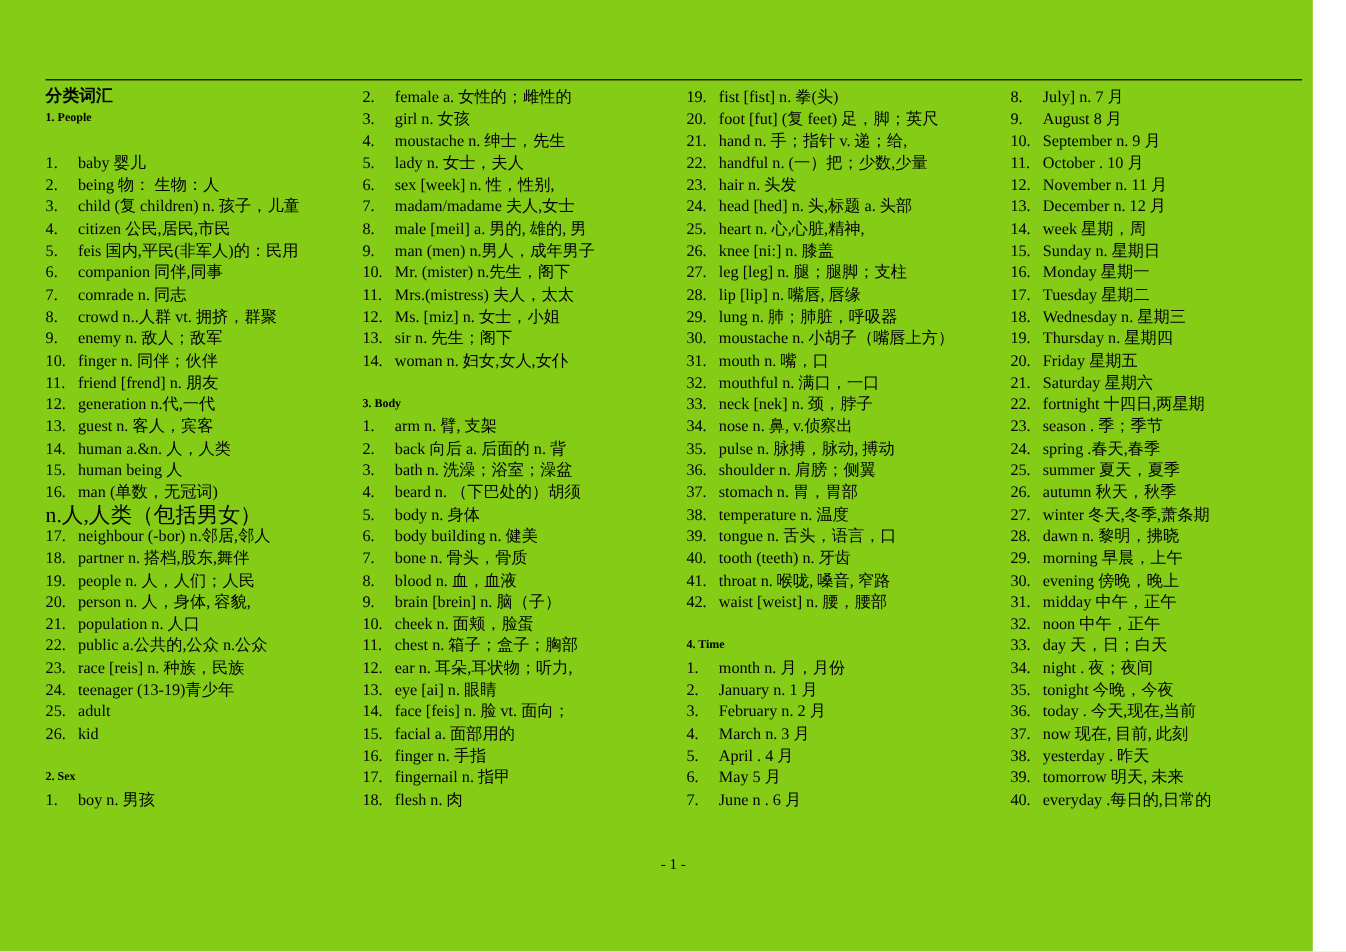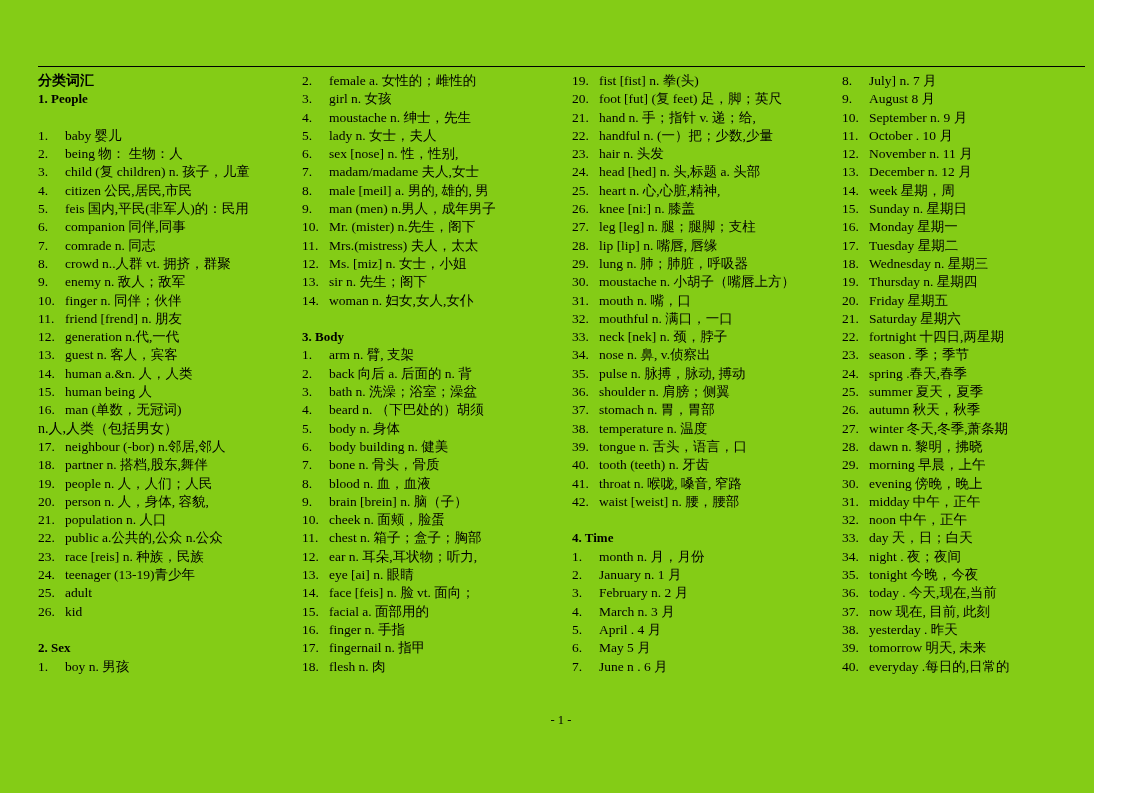--- a/index.html
+++ b/index.html
@@ -39,21 +39,21 @@
     box-sizing: border-box;
     flex: 0 0 auto;
   }
   .col-1 { width: 270px; padding-left: 38px; }
   .col-2 { width: 270px; padding-left: 32px; }
   .col-3 { width: 270px; padding-left: 32px; }
   .col-4 { width: 282px; padding-left: 32px; }
 
   .sec-title {
     font-weight: bold;
-    font-size: 13px;
+    font-size: 10px;
     line-height: 18.3px;
     margin: 0;
     white-space: nowrap;
   }
   .doc-title {
     font-weight: bold;
     font-size: 14px;
     line-height: 18.3px;
     margin: 0;
     white-space: nowrap;
@@ -74,21 +74,21 @@
   }
   .entry .num {
     flex: 0 0 auto;
     width: 27px;
     text-align: left;
   }
   .entry .txt {
     flex: 0 0 auto;
   }
   .contline {
-    font-size: 14px;
+    font-size: 18px;
     line-height: 18.3px;
     white-space: nowrap;
     margin: 0;
   }
   .footer {
     position: absolute;
     left: 0;
     top: 712px;
     width: 1122px;
     text-align: center;
@@ -233,21 +233,21 @@
         <div class="entry">
           <span class="num">4.</span>
           <span class="txt">moustache n. 绅士，先生</span>
         </div>
         <div class="entry">
           <span class="num">5.</span>
           <span class="txt">lady n. 女士，夫人</span>
         </div>
         <div class="entry">
           <span class="num">6.</span>
-          <span class="txt">sex [nose] n. 性，性别,</span>
+          <span class="txt">sex [week] n. 性，性别,</span>
         </div>
         <div class="entry">
           <span class="num">7.</span>
           <span class="txt">madam/madame 夫人,女士</span>
         </div>
         <div class="entry">
           <span class="num">8.</span>
           <span class="txt">male [meil] a. 男的, 雄的, 男</span>
         </div>
         <div class="entry">

